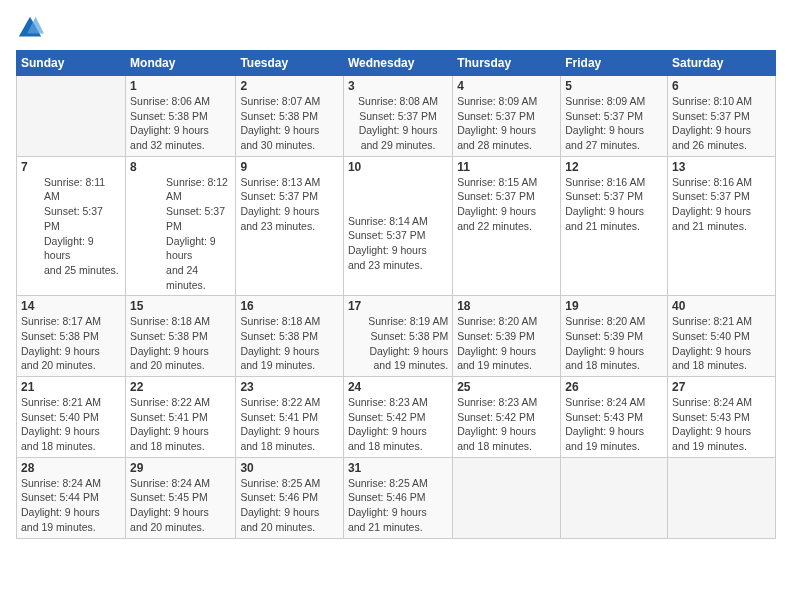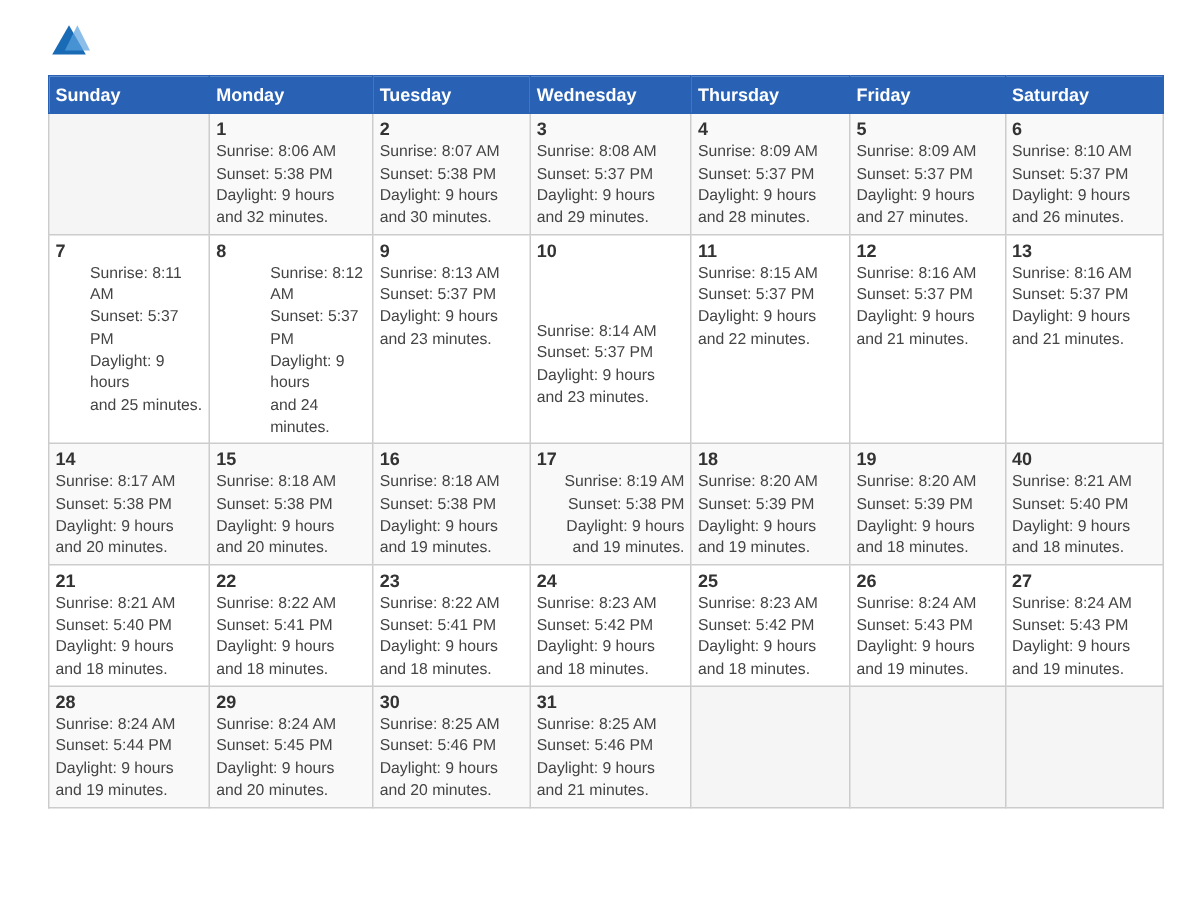--- a/index.html
+++ b/index.html
@@ -5,21 +5,21 @@
     * { box-sizing: border-box; margin: 0; padding: 0; }
     body {
       font-family: Arial, sans-serif;
       background: #fff;
       width: 792px;
       height: 612px;
       overflow: hidden;
     }
     .container {
       width: 792px;
-      padding: 10px 16px 10px 32px;
+      padding: 10px 16px 10px 16px;
     }
     .header {
       display: flex;
       justify-content: space-between;
       align-items: flex-start;
       margin-bottom: 8px;
     }
     .logo {
       display: flex;
       align-items: center;
@@ -143,21 +143,21 @@
           </td>
           <td>
             <span class="day-num">2</span>
             <div class="day-info" style="white-space: pre-line;">Sunrise: 8:07 AM
 Sunset: 5:38 PM
 Daylight: 9 hours
 and 30 minutes.</div>
           </td>
           <td>
             <span class="day-num">3</span>
-            <div class="day-info" style="white-space: pre-line;">Sunrise: 8:08 AM
+            <div class="day-info" style="white-space: pre-line; text-align: center;">Sunrise: 8:08 AM
 Sunset: 5:37 PM
 Daylight: 9 hours
 and 29 minutes.</div>
           </td>
           <td>
             <span class="day-num">4</span>
             <div class="day-info" style="white-space: pre-line;">Sunrise: 8:09 AM
 Sunset: 5:37 PM
 Daylight: 9 hours
 and 28 minutes.</div>

